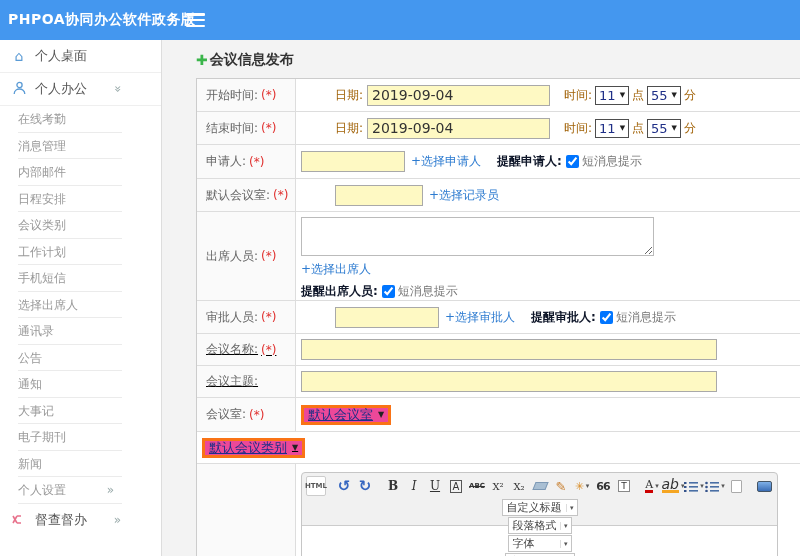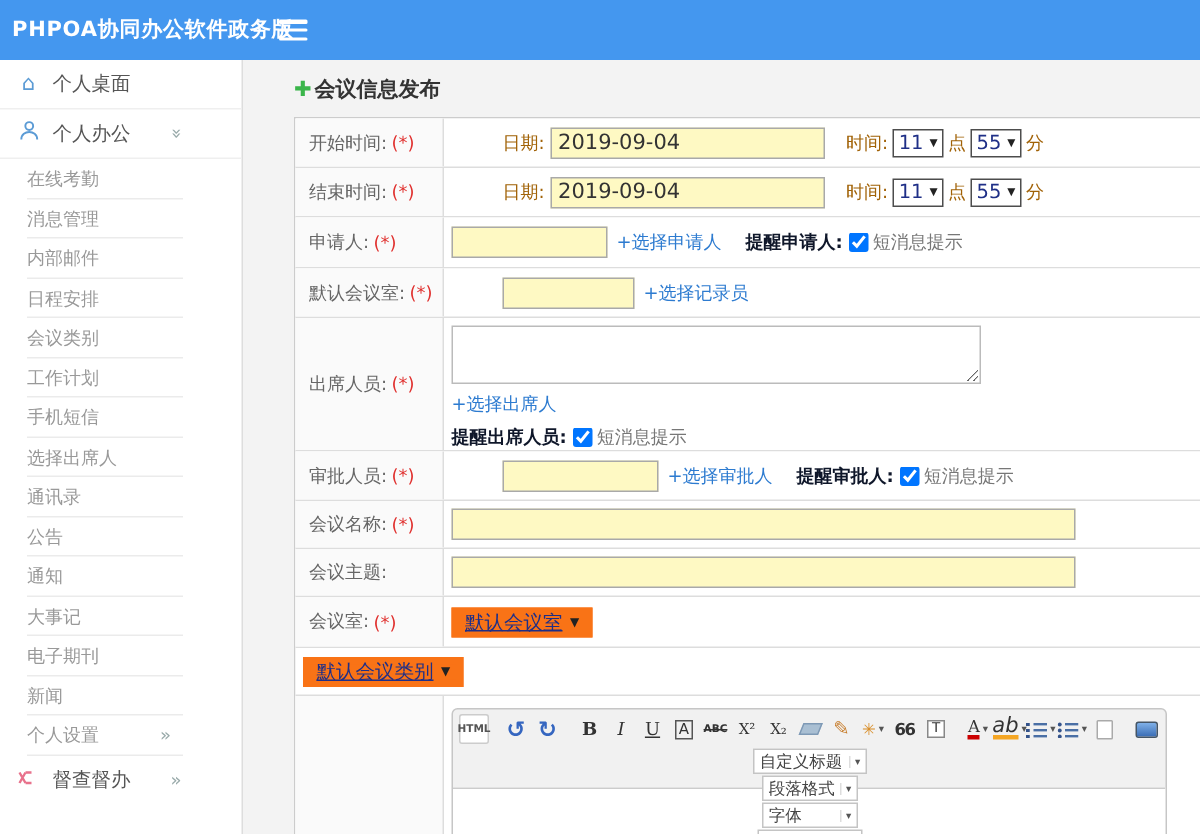--- a/index.html
+++ b/index.html
@@ -36,34 +36,34 @@
   .page-title b { font-size:14px; color:#333; }
 
   
   .ftable { margin-left:33px; width:604px; background:#fff; border:1px solid #ccc; border-right:none; }
   .frow { display:flex; border-bottom:1px solid #ddd; background:#fff; }
   .frow:last-child { border-bottom:none; }
   .flabel { width:99px; min-width:99px; background:#fafafa; border-right:1px solid #ddd;
     display:flex; align-items:center; padding-left:9px; color:#666; }
   .req { color:#e0312f; margin-left:3px; }
   .fvalue { flex:1; display:flex; align-items:center; padding-left:5px; color:#666; }
-  .h33{height:33px;gap:34px;} .h34{height:34px;} .h32{height:32px;} .h89{height:89px;}
+  .h33{height:33px;gap:34px;} .h34{height:34px;} .h32{height:32px;text-decoration:underline;} .h89{height:89px;}
 
   input[type=text] { border:1px solid #a9a9a9; height:21px; font-size:14px; color:#333;
     padding:0 4px; font-family:inherit; background:#fef9c3; }
   .date-input { width:183px; margin-left:4px; }
   .gray-input { background:#ececec; border:1px solid #949494; height:20px; }
   .w104{width:104px;} .w88{width:88px;}
   .wide-input { width:416px; font-size:12px; border-color:#bbb; }
   .lbl { color:#a16207; }
   .ml14{margin-left:14px;} .ml6{margin-left:6px;} .ml16{margin-left:16px;} .ml4{margin-left:4px;}
   .mini-select { display:inline-flex; align-items:center; border:1px solid #4d4d4d; background:#fff;
     height:19px; padding:0 3px; margin:0 3px; font-size:13px; color:#1f2f87; cursor:pointer; }
   .mini-select .caret { font-size:7px; color:#222; margin-left:4px; }
-  .room-select { display:inline-flex; align-items:center; border:5px solid #f97316; background:#f97316;
+  .room-select { display:inline-flex; align-items:center; border:3px solid #f97316; background:#ec4899;
     height:20px; padding:0 4px; font-size:13px; color:#1f2f87; cursor:pointer;text-align:right; }
   .room-select u { text-decoration:underline; font-style:normal; }
   .room-select .caret { font-size:8px; color:#222; margin-left:5px; }
   a.pick { color:#2d7bd0; text-decoration:none; cursor:pointer; }
   .remind { color:#0f172a; font-weight:bold; }
   .sms { color:#777; margin-left:3px; }
   .col-cell { flex-direction:column; align-items:flex-start; justify-content:flex-start; padding-top:5px; }
   textarea.att { width:353px; height:49px; border:1px solid #bbb; resize:both; font-family:inherit; }
   .line { margin-top:5px; display:flex; align-items:center; }
 

